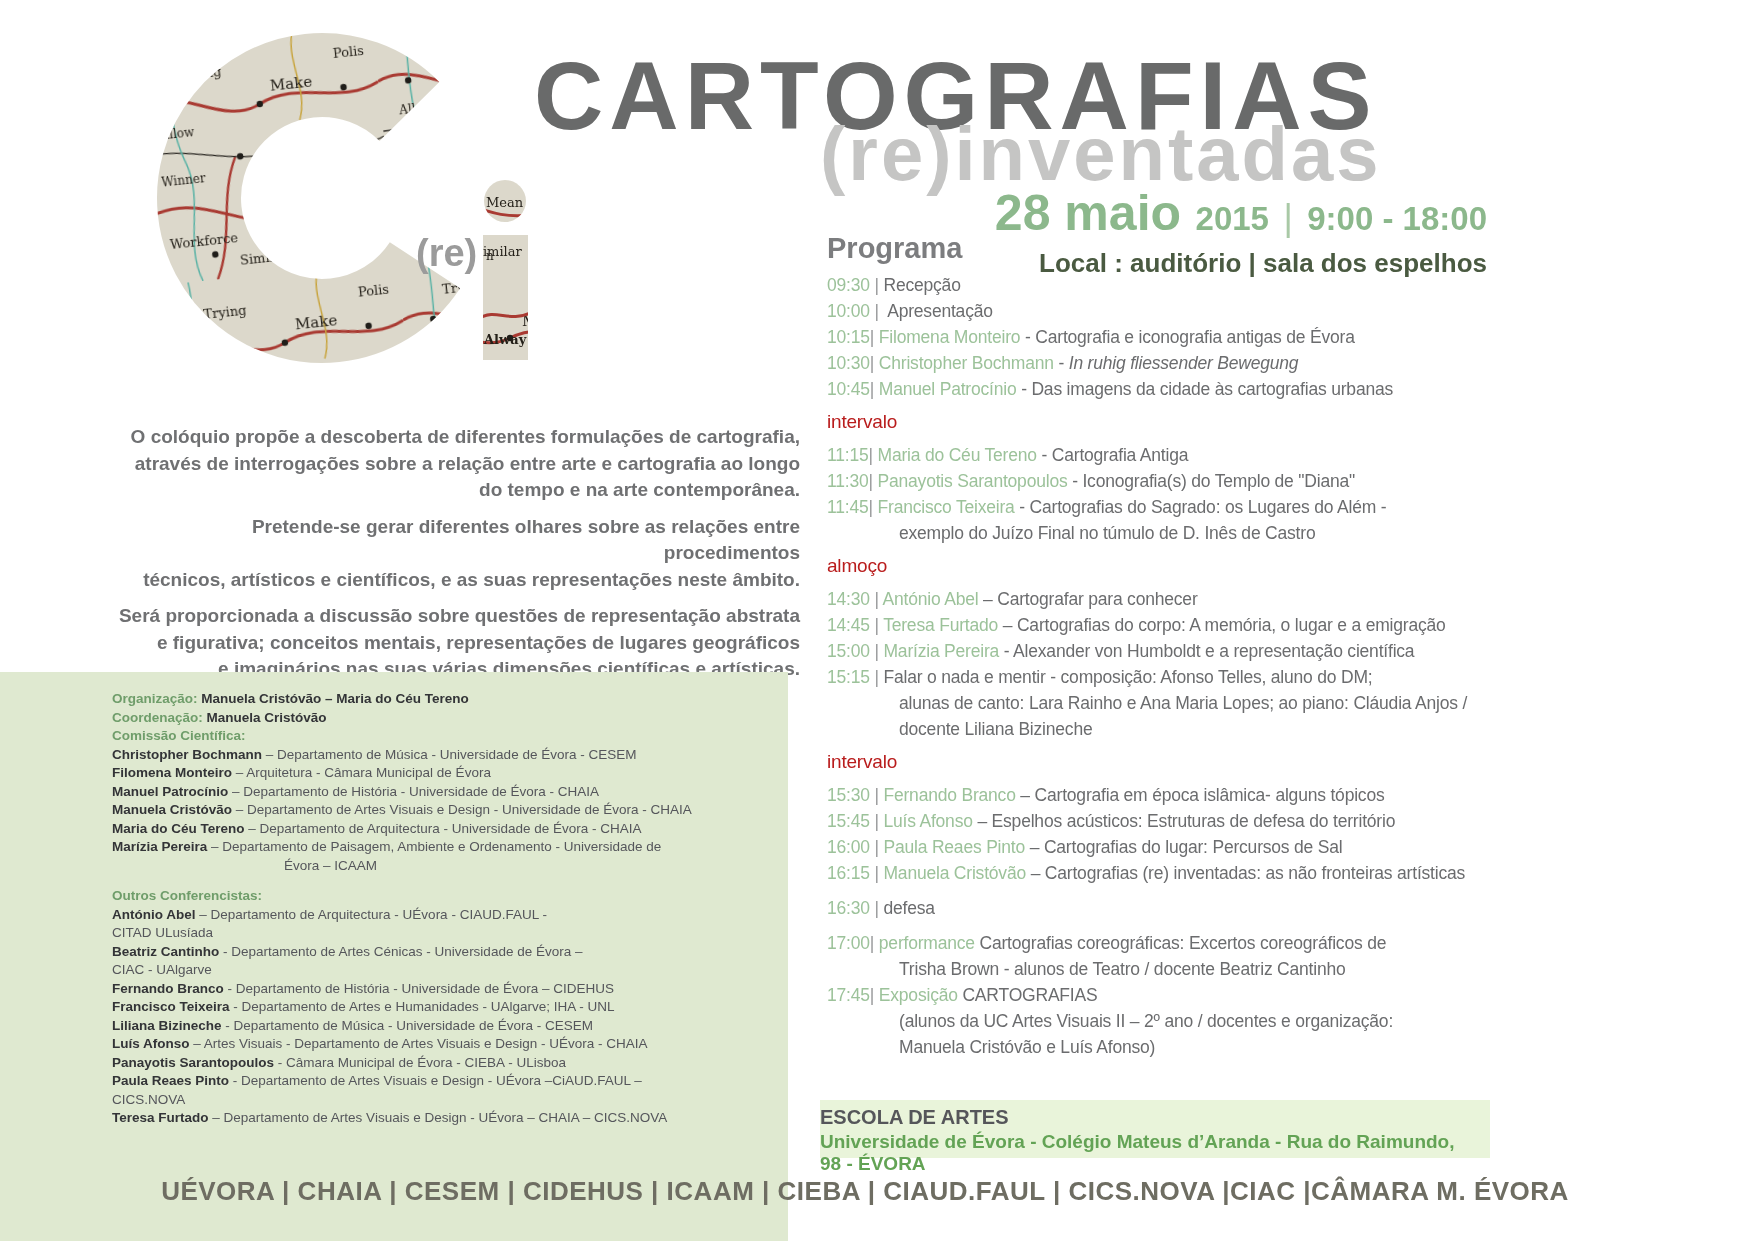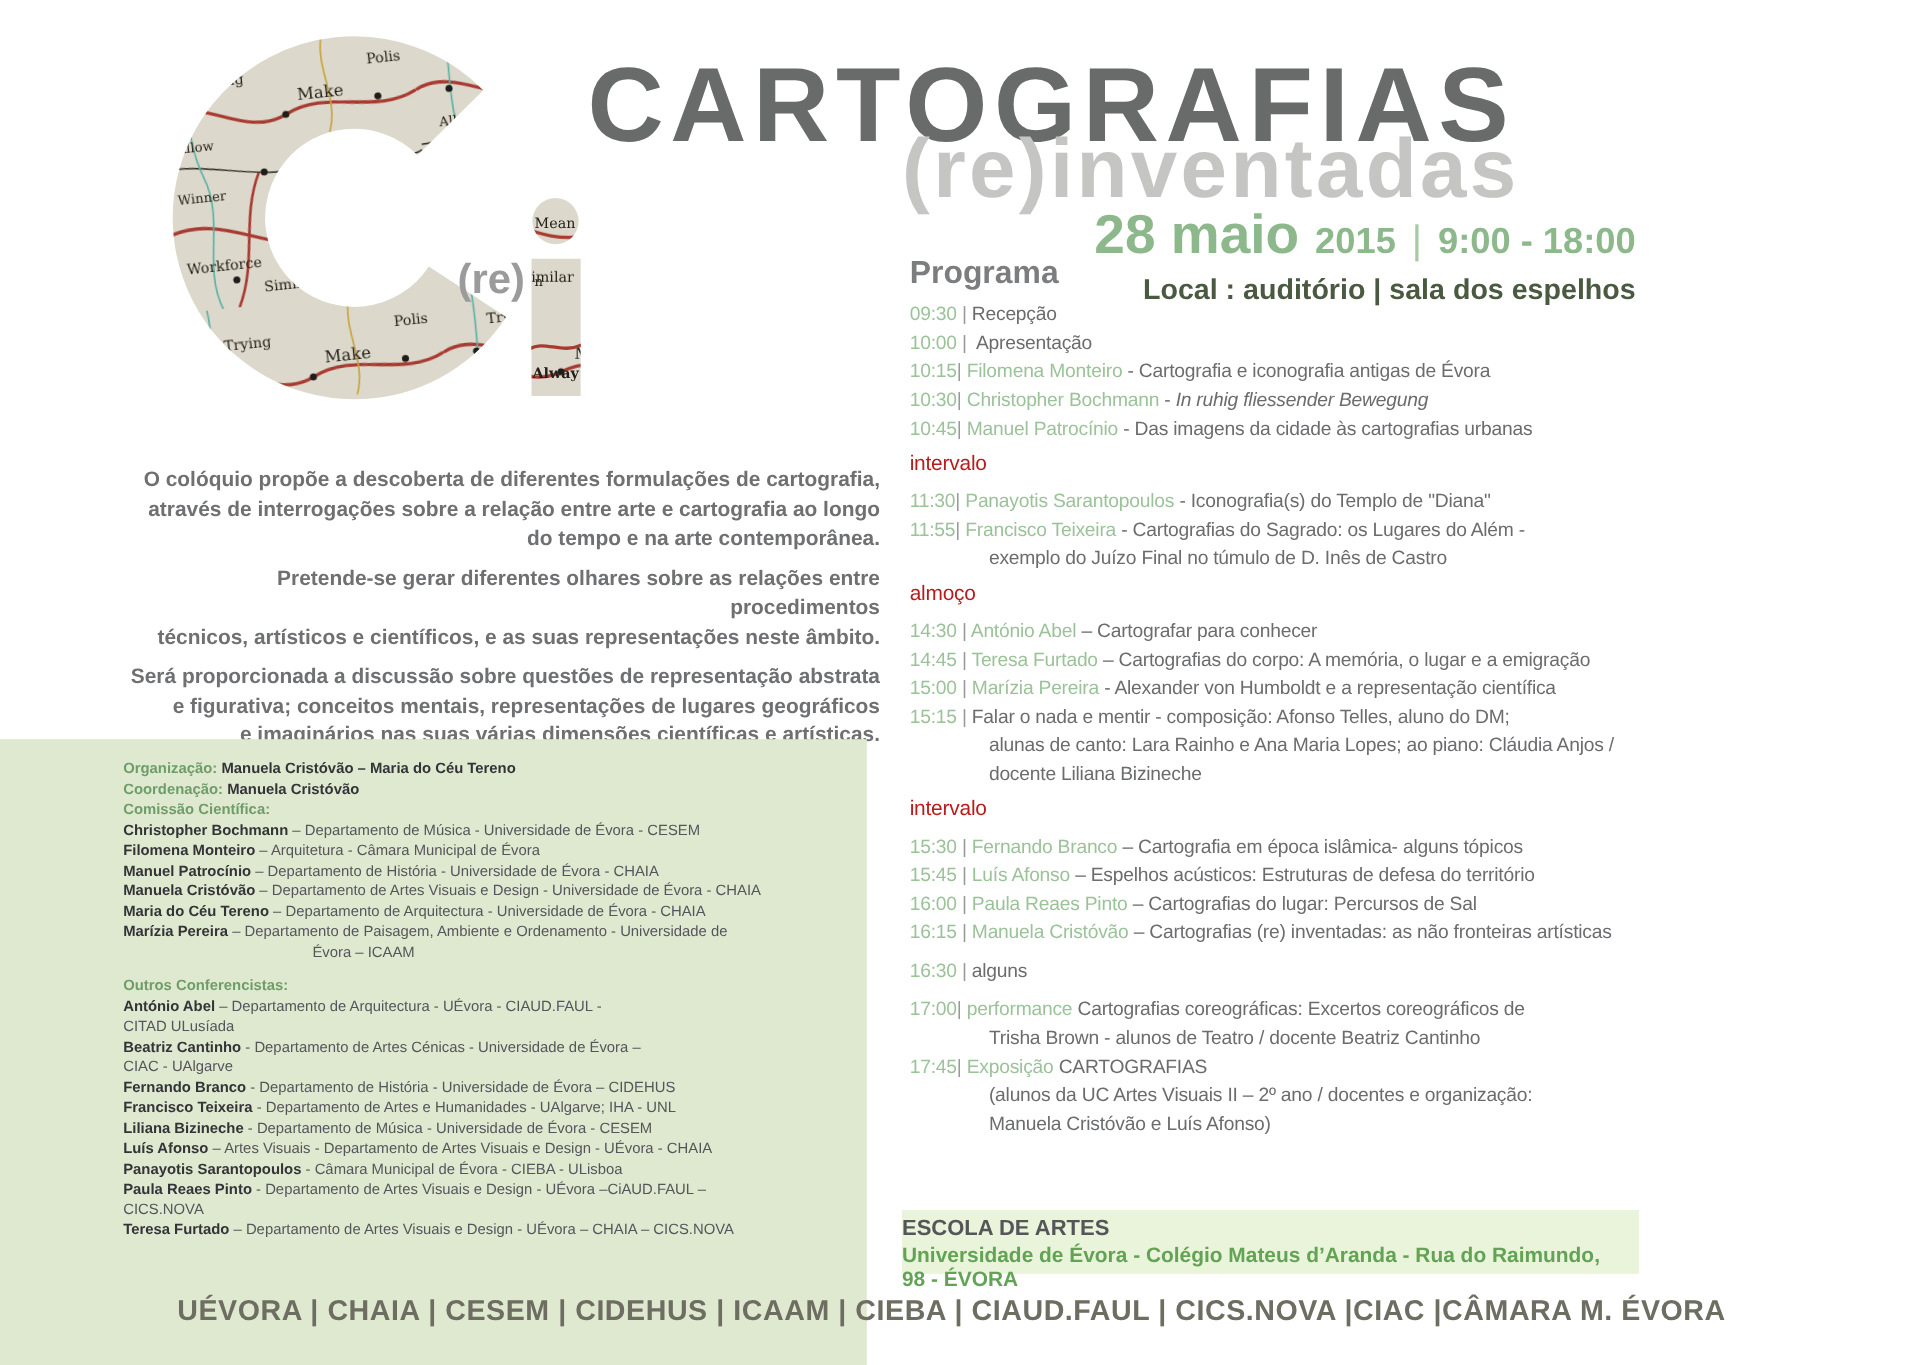--- a/index.html
+++ b/index.html
@@ -192,36 +192,37 @@
   </div>
 
   <div class="program-heading">Programa</div>
   <div class="program">
       <div class="prog-line"><span class="prog-time">09:30</span><span class="prog-sep"> | </span><span class="seg-gray">Recepção</span></div>
       <div class="prog-line"><span class="prog-time">10:00</span><span class="prog-sep"> |  </span><span class="seg-gray">Apresentação</span></div>
       <div class="prog-line"><span class="prog-time">10:15</span><span class="prog-sep">| </span><span class="seg-green">Filomena Monteiro</span><span class="seg-gray"> - Cartografia e iconografia antigas de Évora</span></div>
       <div class="prog-line"><span class="prog-time">10:30</span><span class="prog-sep">| </span><span class="seg-green">Christopher Bochmann</span><span class="seg-gray"> - </span><span class="seg-italic">In ruhig fliessender Bewegung</span></div>
       <div class="prog-line"><span class="prog-time">10:45</span><span class="prog-sep">| </span><span class="seg-green">Manuel Patrocínio</span><span class="seg-gray"> - Das imagens da cidade às cartografias urbanas</span></div>
       <div class="prog-break">intervalo</div>
+      <div class="prog-line"><span class="prog-time">11:15</span><span class="prog-sep">| </span><span class="seg-green">Maria do Céu Tereno</span><span class="seg-gray"> - Cartografia Antiga</span></div>
       <div class="prog-line"><span class="prog-time">11:30</span><span class="prog-sep">| </span><span class="seg-green">Panayotis Sarantopoulos</span><span class="seg-gray"> - Iconografia(s) do Templo de "Diana"</span></div>
-      <div class="prog-line"><span class="prog-time">11:55</span><span class="prog-sep">| </span><span class="seg-green">Francisco Teixeira</span><span class="seg-gray"> - Cartografias do Sagrado: os Lugares do Além -</span></div>
+      <div class="prog-line"><span class="prog-time">11:45</span><span class="prog-sep">| </span><span class="seg-green">Francisco Teixeira</span><span class="seg-gray"> - Cartografias do Sagrado: os Lugares do Além -</span></div>
       <div class="prog-cont">exemplo do Juízo Final no túmulo de D. Inês de Castro</div>
       <div class="prog-break">almoço</div>
       <div class="prog-line"><span class="prog-time">14:30</span><span class="prog-sep"> | </span><span class="seg-green">António Abel</span><span class="seg-gray"> – Cartografar para conhecer</span></div>
       <div class="prog-line"><span class="prog-time">14:45</span><span class="prog-sep"> | </span><span class="seg-green">Teresa Furtado</span><span class="seg-gray"> – Cartografias do corpo: A memória, o lugar e a emigração</span></div>
       <div class="prog-line"><span class="prog-time">15:00</span><span class="prog-sep"> | </span><span class="seg-green">Marízia Pereira</span><span class="seg-gray"> - Alexander von Humboldt e a representação científica</span></div>
       <div class="prog-line"><span class="prog-time">15:15</span><span class="prog-sep"> | </span><span class="seg-gray">Falar o nada e mentir - composição: Afonso Telles, aluno do DM;</span></div>
       <div class="prog-cont">alunas de canto: Lara Rainho e Ana Maria Lopes; ao piano: Cláudia Anjos /</div>
       <div class="prog-cont">docente Liliana Bizineche</div>
       <div class="prog-break">intervalo</div>
       <div class="prog-line"><span class="prog-time">15:30</span><span class="prog-sep"> | </span><span class="seg-green">Fernando Branco</span><span class="seg-gray"> – Cartografia em época islâmica- alguns tópicos</span></div>
       <div class="prog-line"><span class="prog-time">15:45</span><span class="prog-sep"> | </span><span class="seg-green">Luís Afonso</span><span class="seg-gray"> – Espelhos acústicos: Estruturas de defesa do território</span></div>
       <div class="prog-line"><span class="prog-time">16:00</span><span class="prog-sep"> | </span><span class="seg-green">Paula Reaes Pinto</span><span class="seg-gray"> – Cartografias do lugar: Percursos de Sal</span></div>
       <div class="prog-line"><span class="prog-time">16:15</span><span class="prog-sep"> | </span><span class="seg-green">Manuela Cristóvão</span><span class="seg-gray"> – Cartografias (re) inventadas: as não fronteiras artísticas</span></div>
-      <div class="prog-line gap"><span class="prog-time">16:30</span><span class="prog-sep"> | </span><span class="seg-gray">alguns</span></div>
+      <div class="prog-line gap"><span class="prog-time">16:30</span><span class="prog-sep"> | </span><span class="seg-gray">defesa</span></div>
       <div class="prog-line gap"><span class="prog-time">17:00</span><span class="prog-sep">| </span><span class="seg-green">performance</span><span class="seg-gray"> Cartografias coreográficas: Excertos coreográficos de</span></div>
       <div class="prog-cont">Trisha Brown - alunos de Teatro / docente Beatriz Cantinho</div>
       <div class="prog-line"><span class="prog-time">17:45</span><span class="prog-sep">| </span><span class="seg-green">Exposição</span><span class="seg-gray"> CARTOGRAFIAS</span></div>
       <div class="prog-cont">(alunos da UC Artes Visuais II – 2º ano / docentes e organização:</div>
       <div class="prog-cont">Manuela Cristóvão e Luís Afonso)</div>
     </div>
 
   <div class="escola-box">
     <div class="escola-title">ESCOLA DE ARTES</div>
     <div class="escola-address">Universidade de Évora - Colégio Mateus d’Aranda - Rua do Raimundo, 98 - ÉVORA</div>

